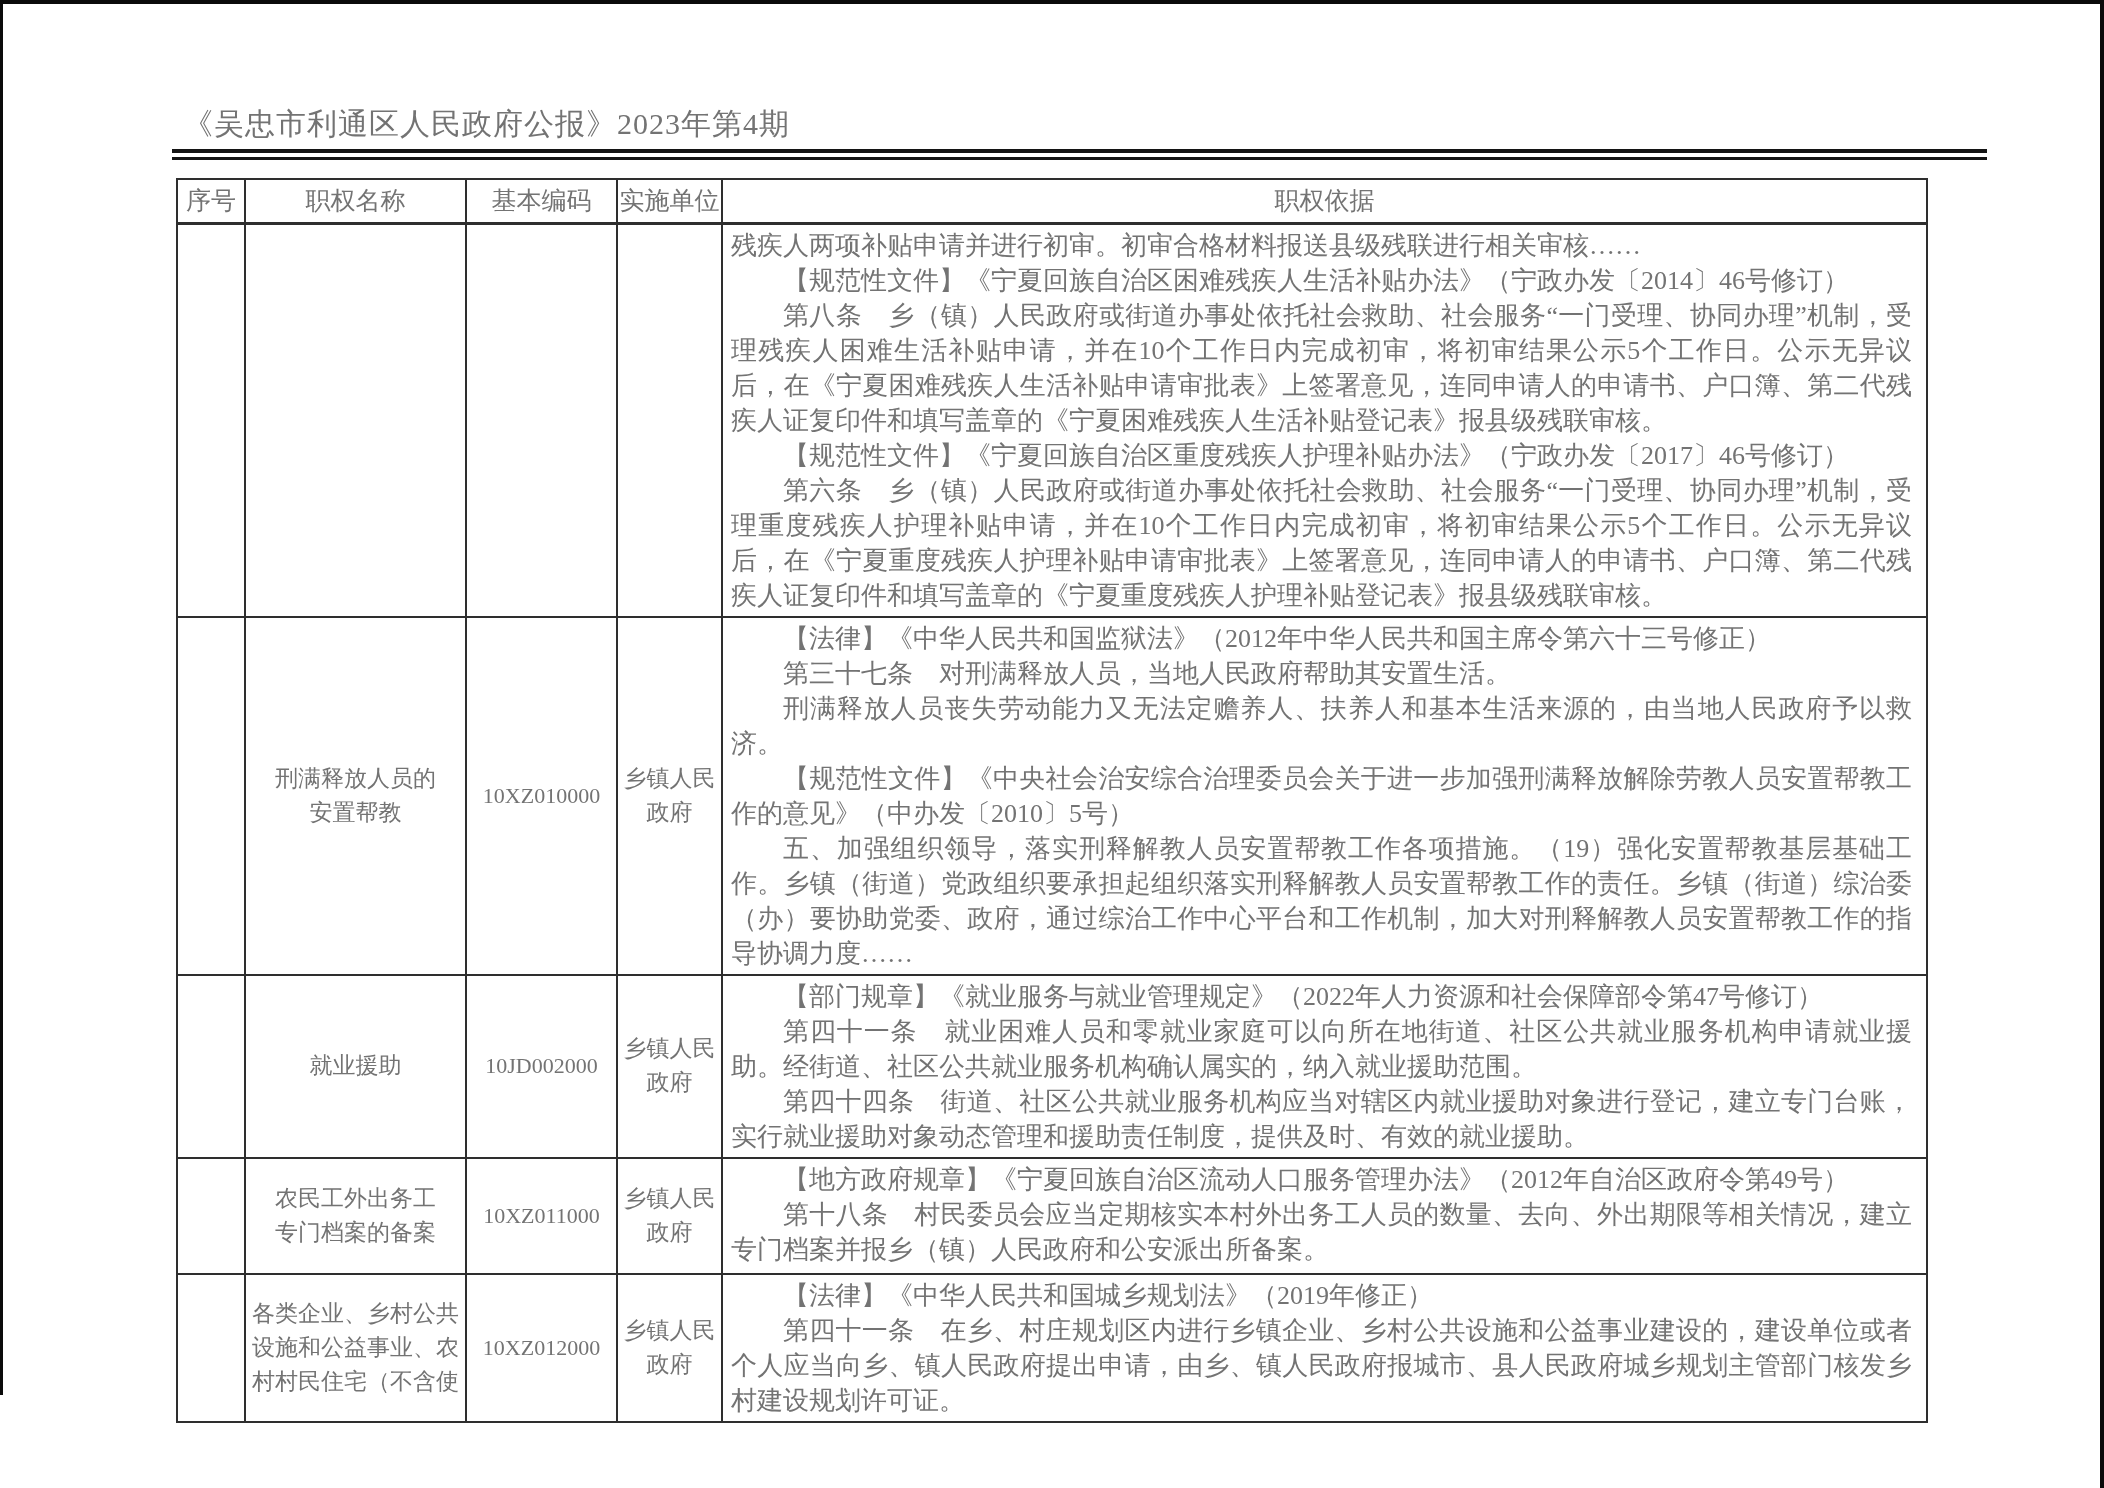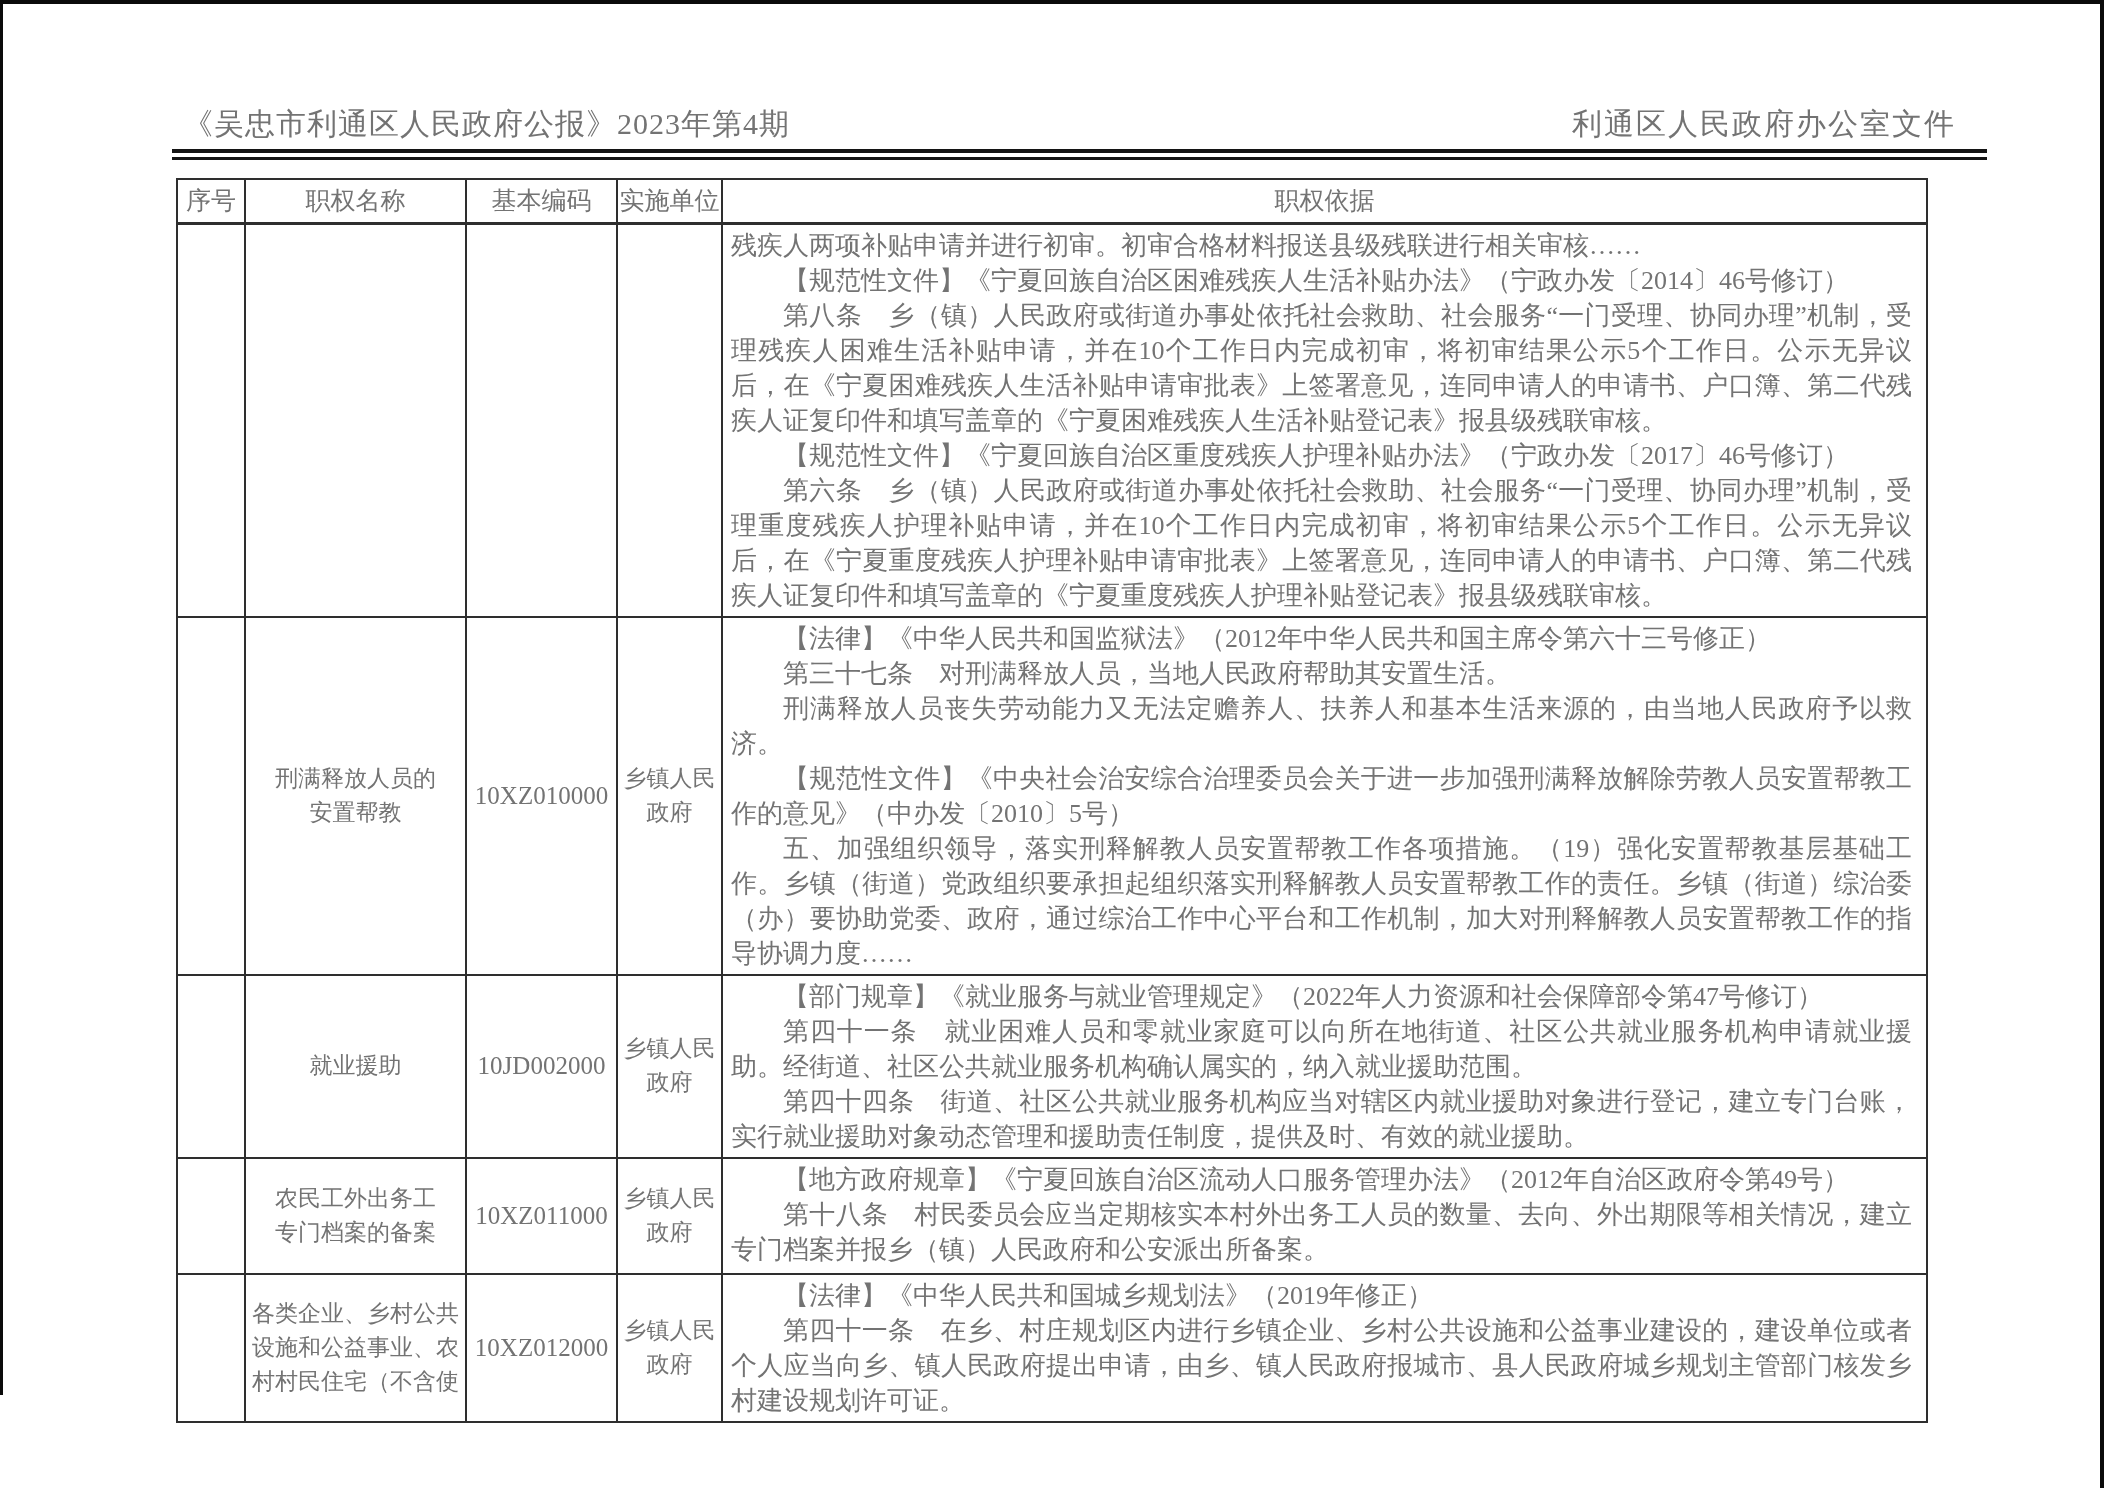--- a/index.html
+++ b/index.html
@@ -34,21 +34,21 @@
     border:2px solid #2e2e2e;background:#fff;
     font-weight:normal;box-sizing:border-box;margin-top:36px;
   }
   tr.header-row th{
     height:44px;font-size:25px;text-align:center;vertical-align:middle;
     border-bottom:3px solid #2e2e2e;padding:0;
   }
   td.cell{vertical-align:middle;text-align:center;}
   td.cell.seq {font-size:25px;}
   td.cell.name{font-size:23px;line-height:34px;white-space:pre-line;padding:1px 3px;}
-  td.cell.code{font-size:25px;letter-spacing:0;padding:0 2px;}
+  td.cell.code{font-size:22px;letter-spacing:0;padding:0 2px;}
   td.cell.unit{font-size:23px;line-height:34px;white-space:pre-line;padding:0 2px;}
   td.cell.basis{
     vertical-align:top;text-align:justify;text-justify:inter-ideograph;
     padding:3px 14px 3px 8px;
   }
   td.cell.basis p.para{
     margin:0;font-size:26px;line-height:35px;text-indent:0;
   }
   td.cell.basis p.para.indent{text-indent:2em;}
   tr.row-0 td{height:386px;}
@@ -65,21 +65,20 @@
 </head>
 <body>
 
 <div class="page">
 
   <div class="edge-top"></div>
   <div class="edge-left"></div>
   <div class="edge-right"></div>
 
   <div class="hdr-left">《吴忠市利通区人民政府公报》2023年第4期</div>
-  <div class="hdr-right">利通区人民政府办公室文件</div>
   <div class="double-rule"></div>
 
   <table class="authority">
     <colgroup>
       <col class="c-seq">
         <col class="c-name">
         <col class="c-code">
         <col class="c-unit">
         <col class="c-basis">
     </colgroup>

